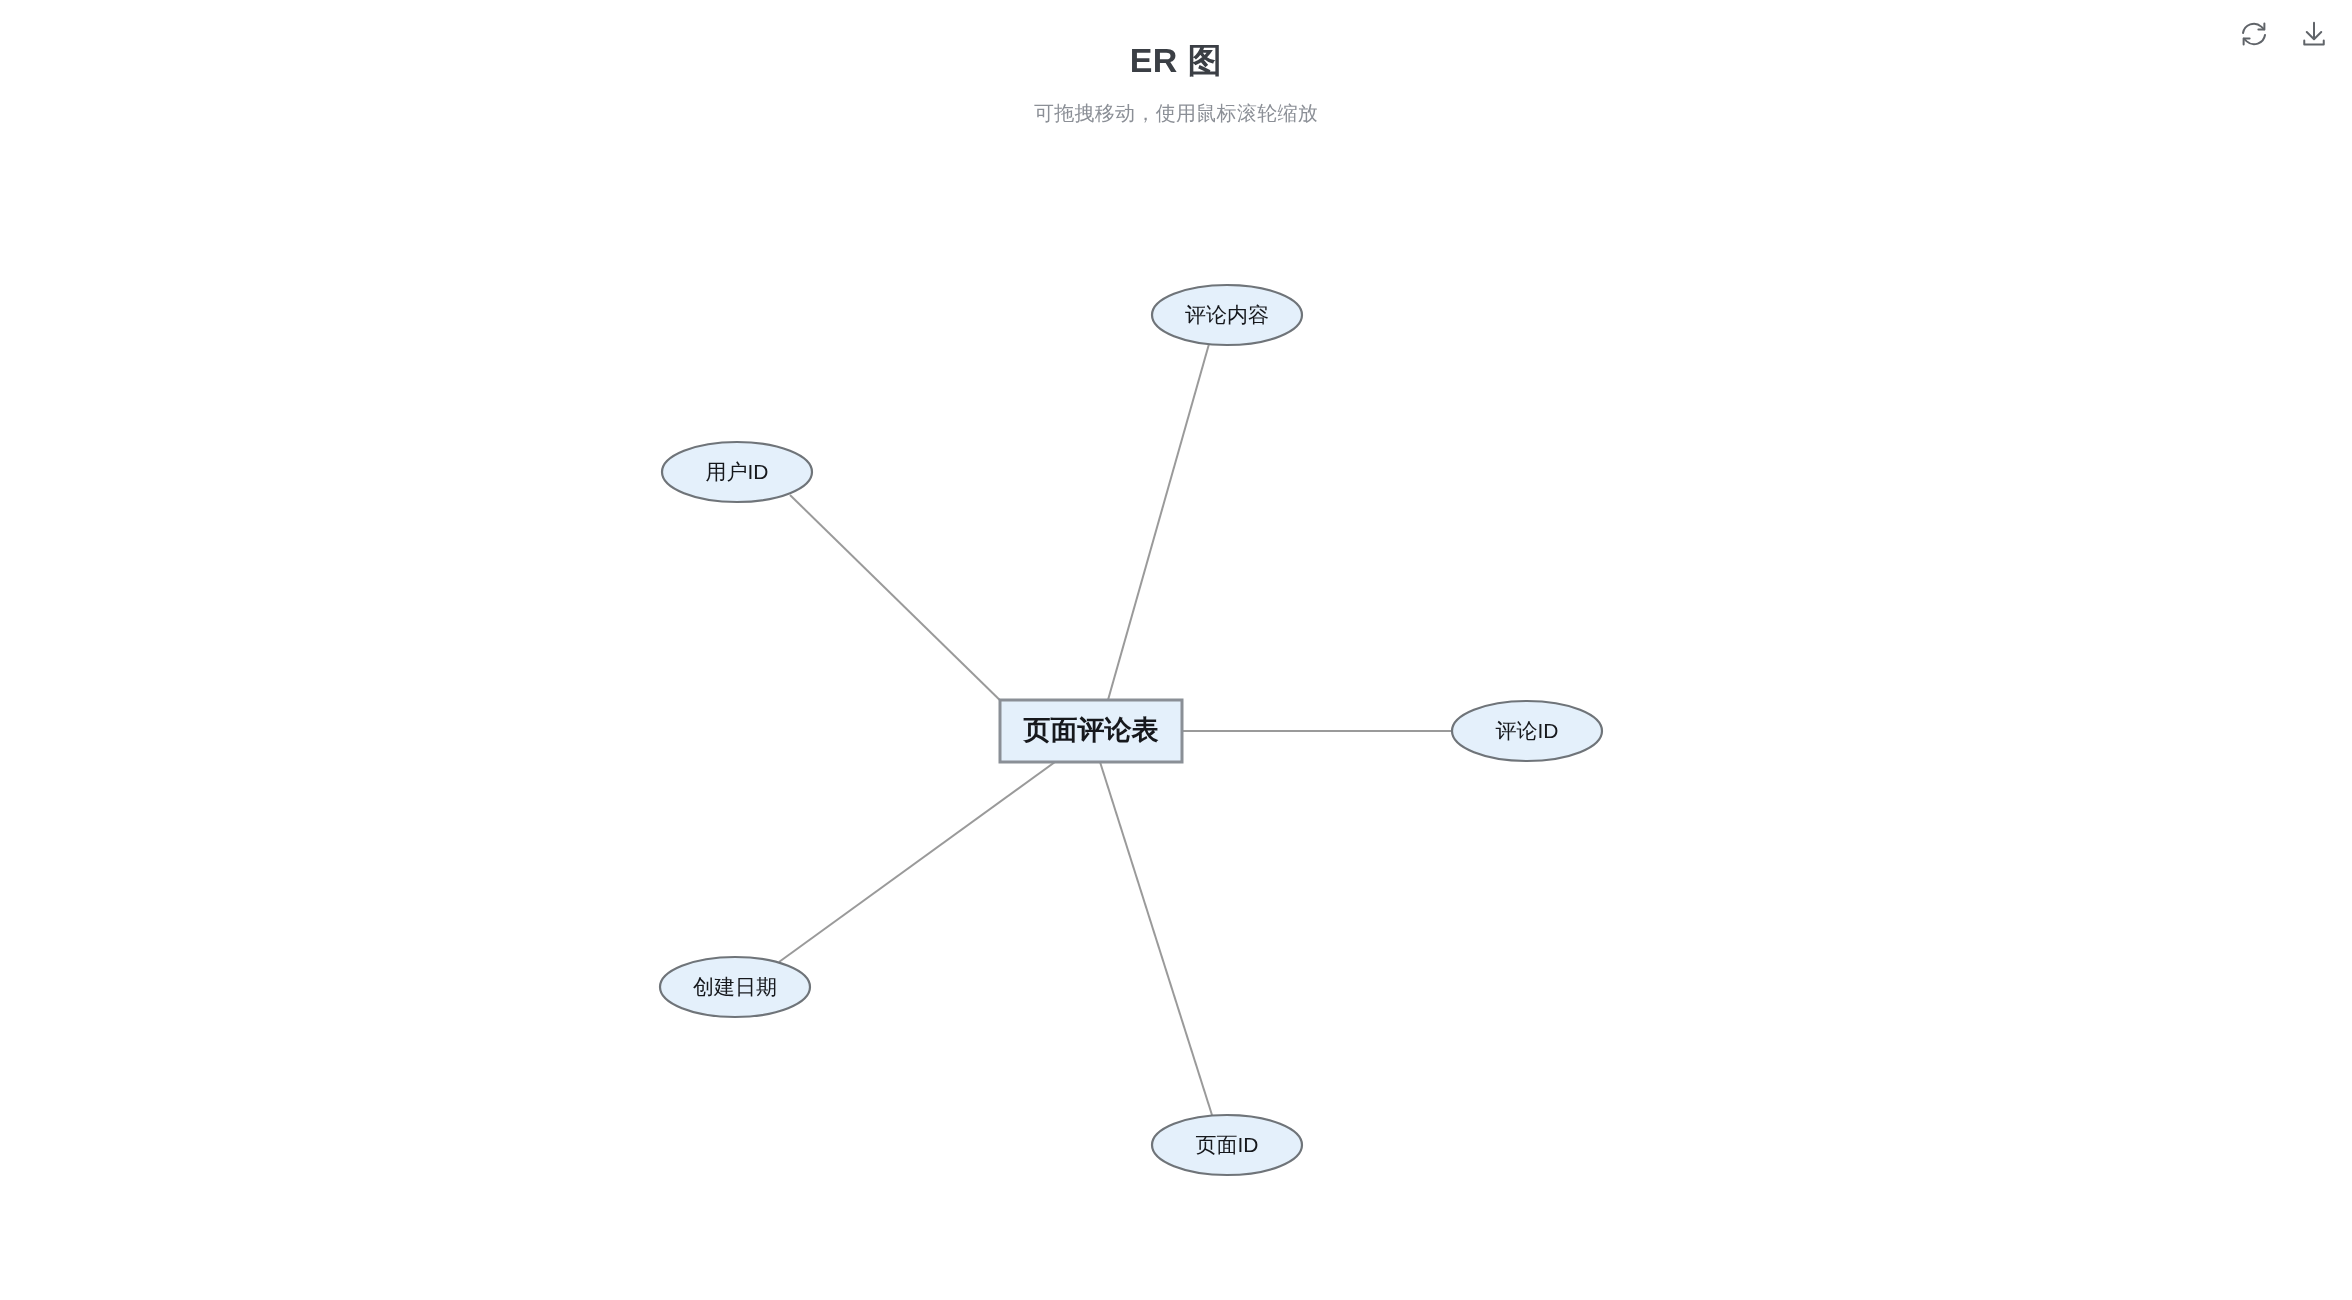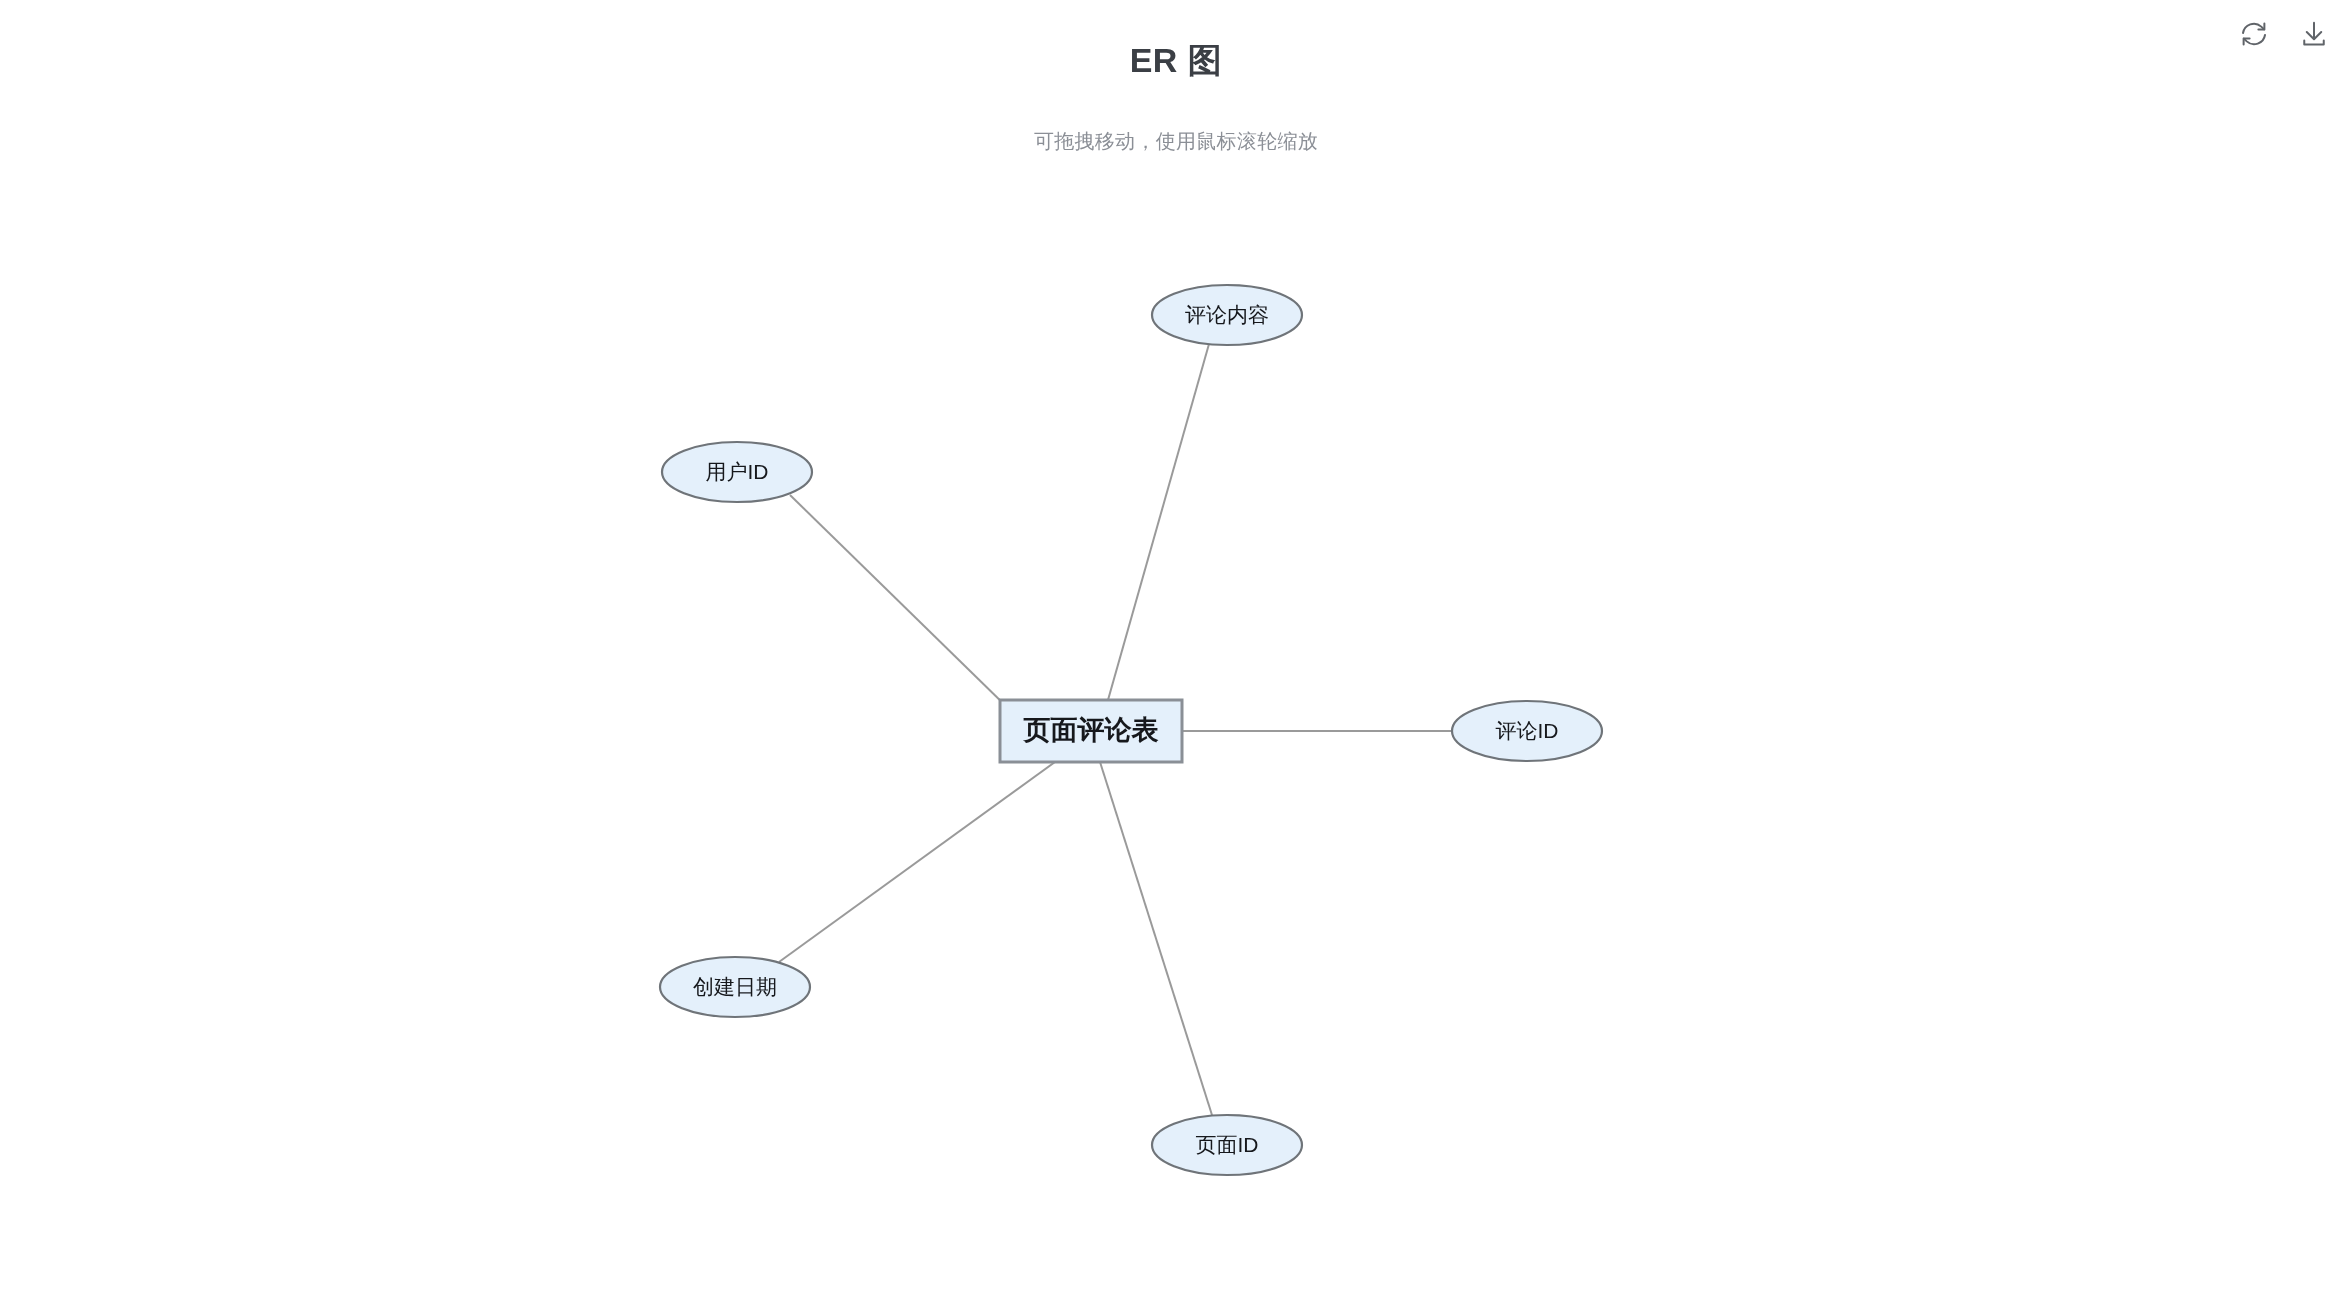--- a/index.html
+++ b/index.html
@@ -40,21 +40,20 @@
   #page-subtitle {
     position: absolute;
     top: 100px;
     left: 0;
     width: 2352px;
     text-align: center;
     font-size: 20px;
     font-weight: normal;
     color: #8b8f96;
     letter-spacing: 0.3px;
-    margin-top: 28px;
   }
   
   #toolbar {
     position: absolute;
     top: 12px;
     right: 16px;
     display: flex;
     align-items: center;
     gap: 16px;
   }

